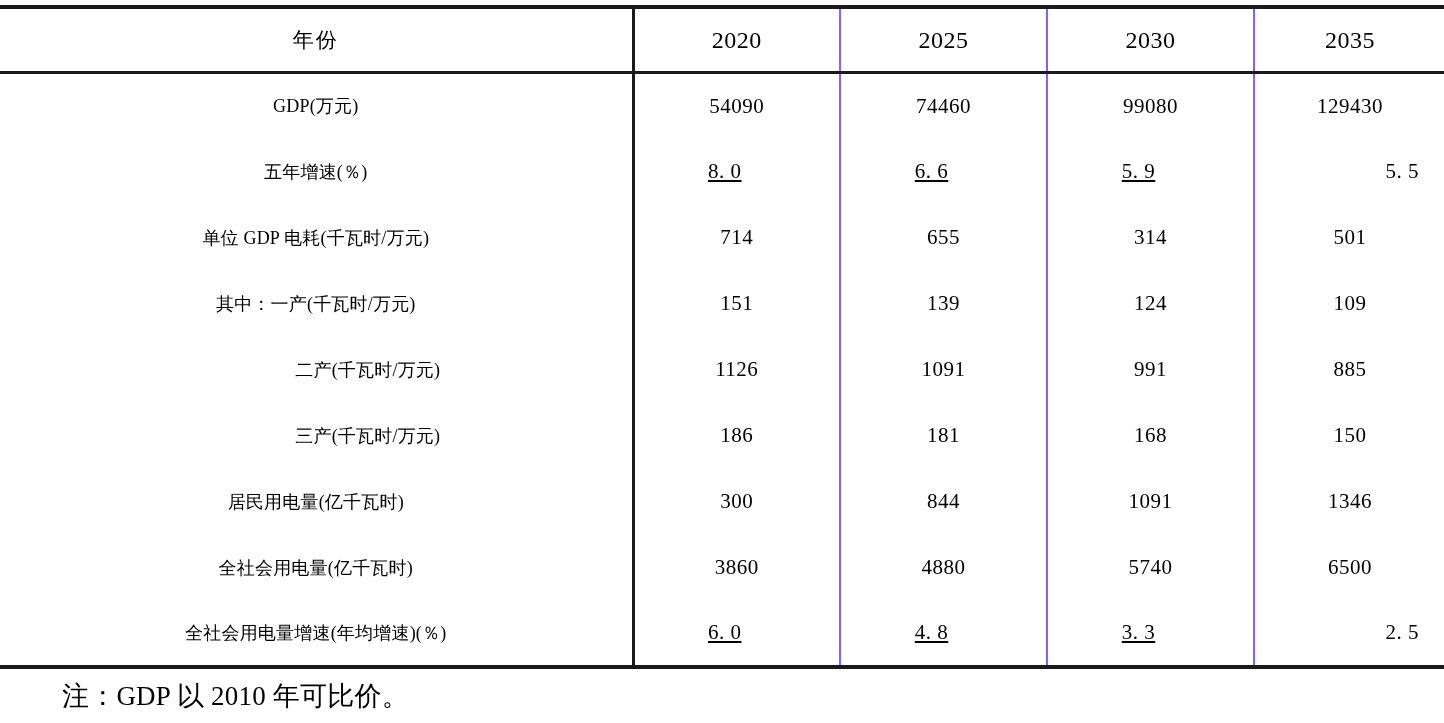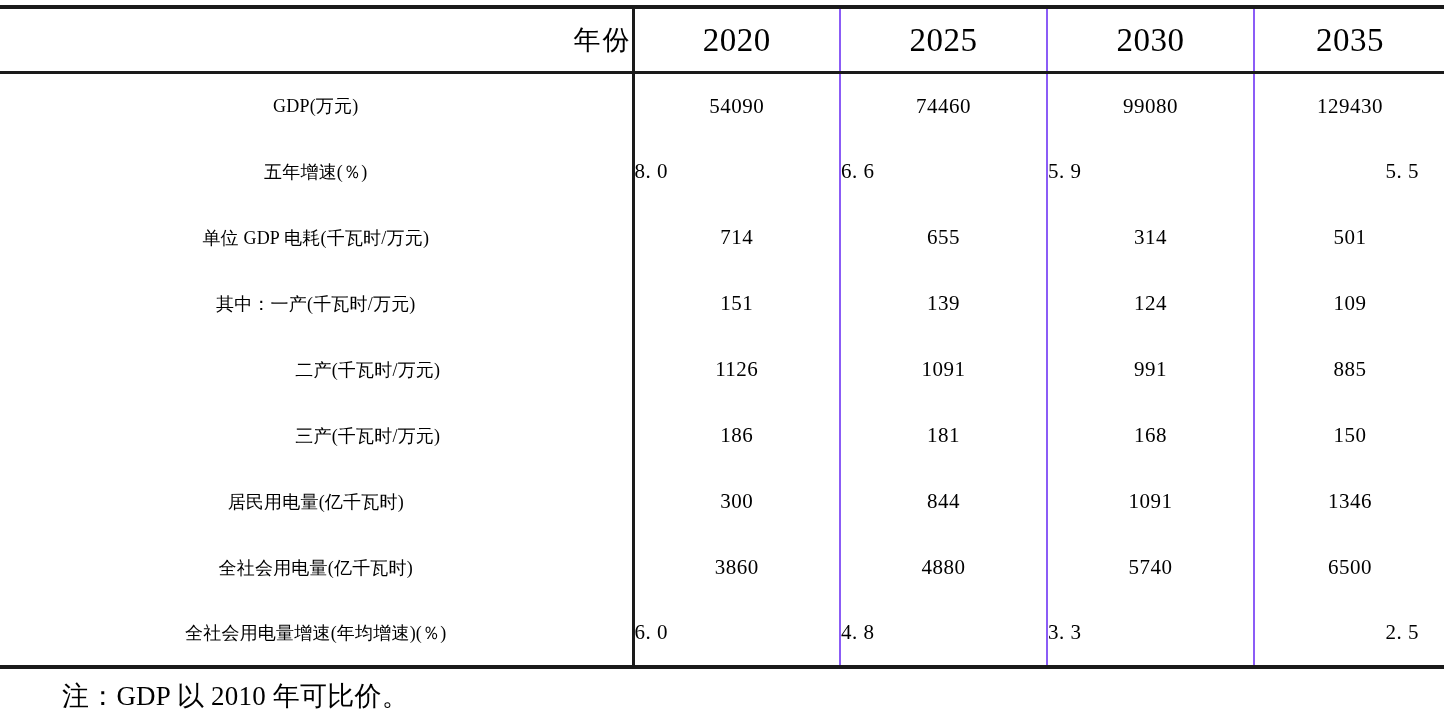--- a/index.html
+++ b/index.html
@@ -66,27 +66,27 @@
   table.stat-table td {
     padding: 0;
     vertical-align: middle;
     font-weight: normal;
   }
 
   
   th.col-head {
     height: 62px;
     text-align: center;
-    font-size: 33px;
+    font-size: 24px;
     letter-spacing: 0.5px;
   }
   th.year-head {
     height: 62px;
-    text-align: right;
-    font-size: 27px;
+    text-align: center;
+    font-size: 21px;
     letter-spacing: 2px;
     padding-right: 316px;
   }
 
   
   tbody tr { height: 66px; }
 
   td.row-label {
     text-align: center;
     padding-left: 16px;
@@ -97,22 +97,23 @@
   td.row-label.indent {
     padding-left: 104px;
   }
 
   td.value {
     text-align: center;
     font-size: 21px;
     letter-spacing: 0.5px;
   }
   td.value.dec {
-    text-align: left;
+    text-align: center;
     padding-right: 24px;
+    text-decoration: underline;
   }
   td.value.dec4 {
     text-align: right;
     padding-right: 26px;
   }
 
   
   .footnote {
     position: absolute;
     left: 0;

